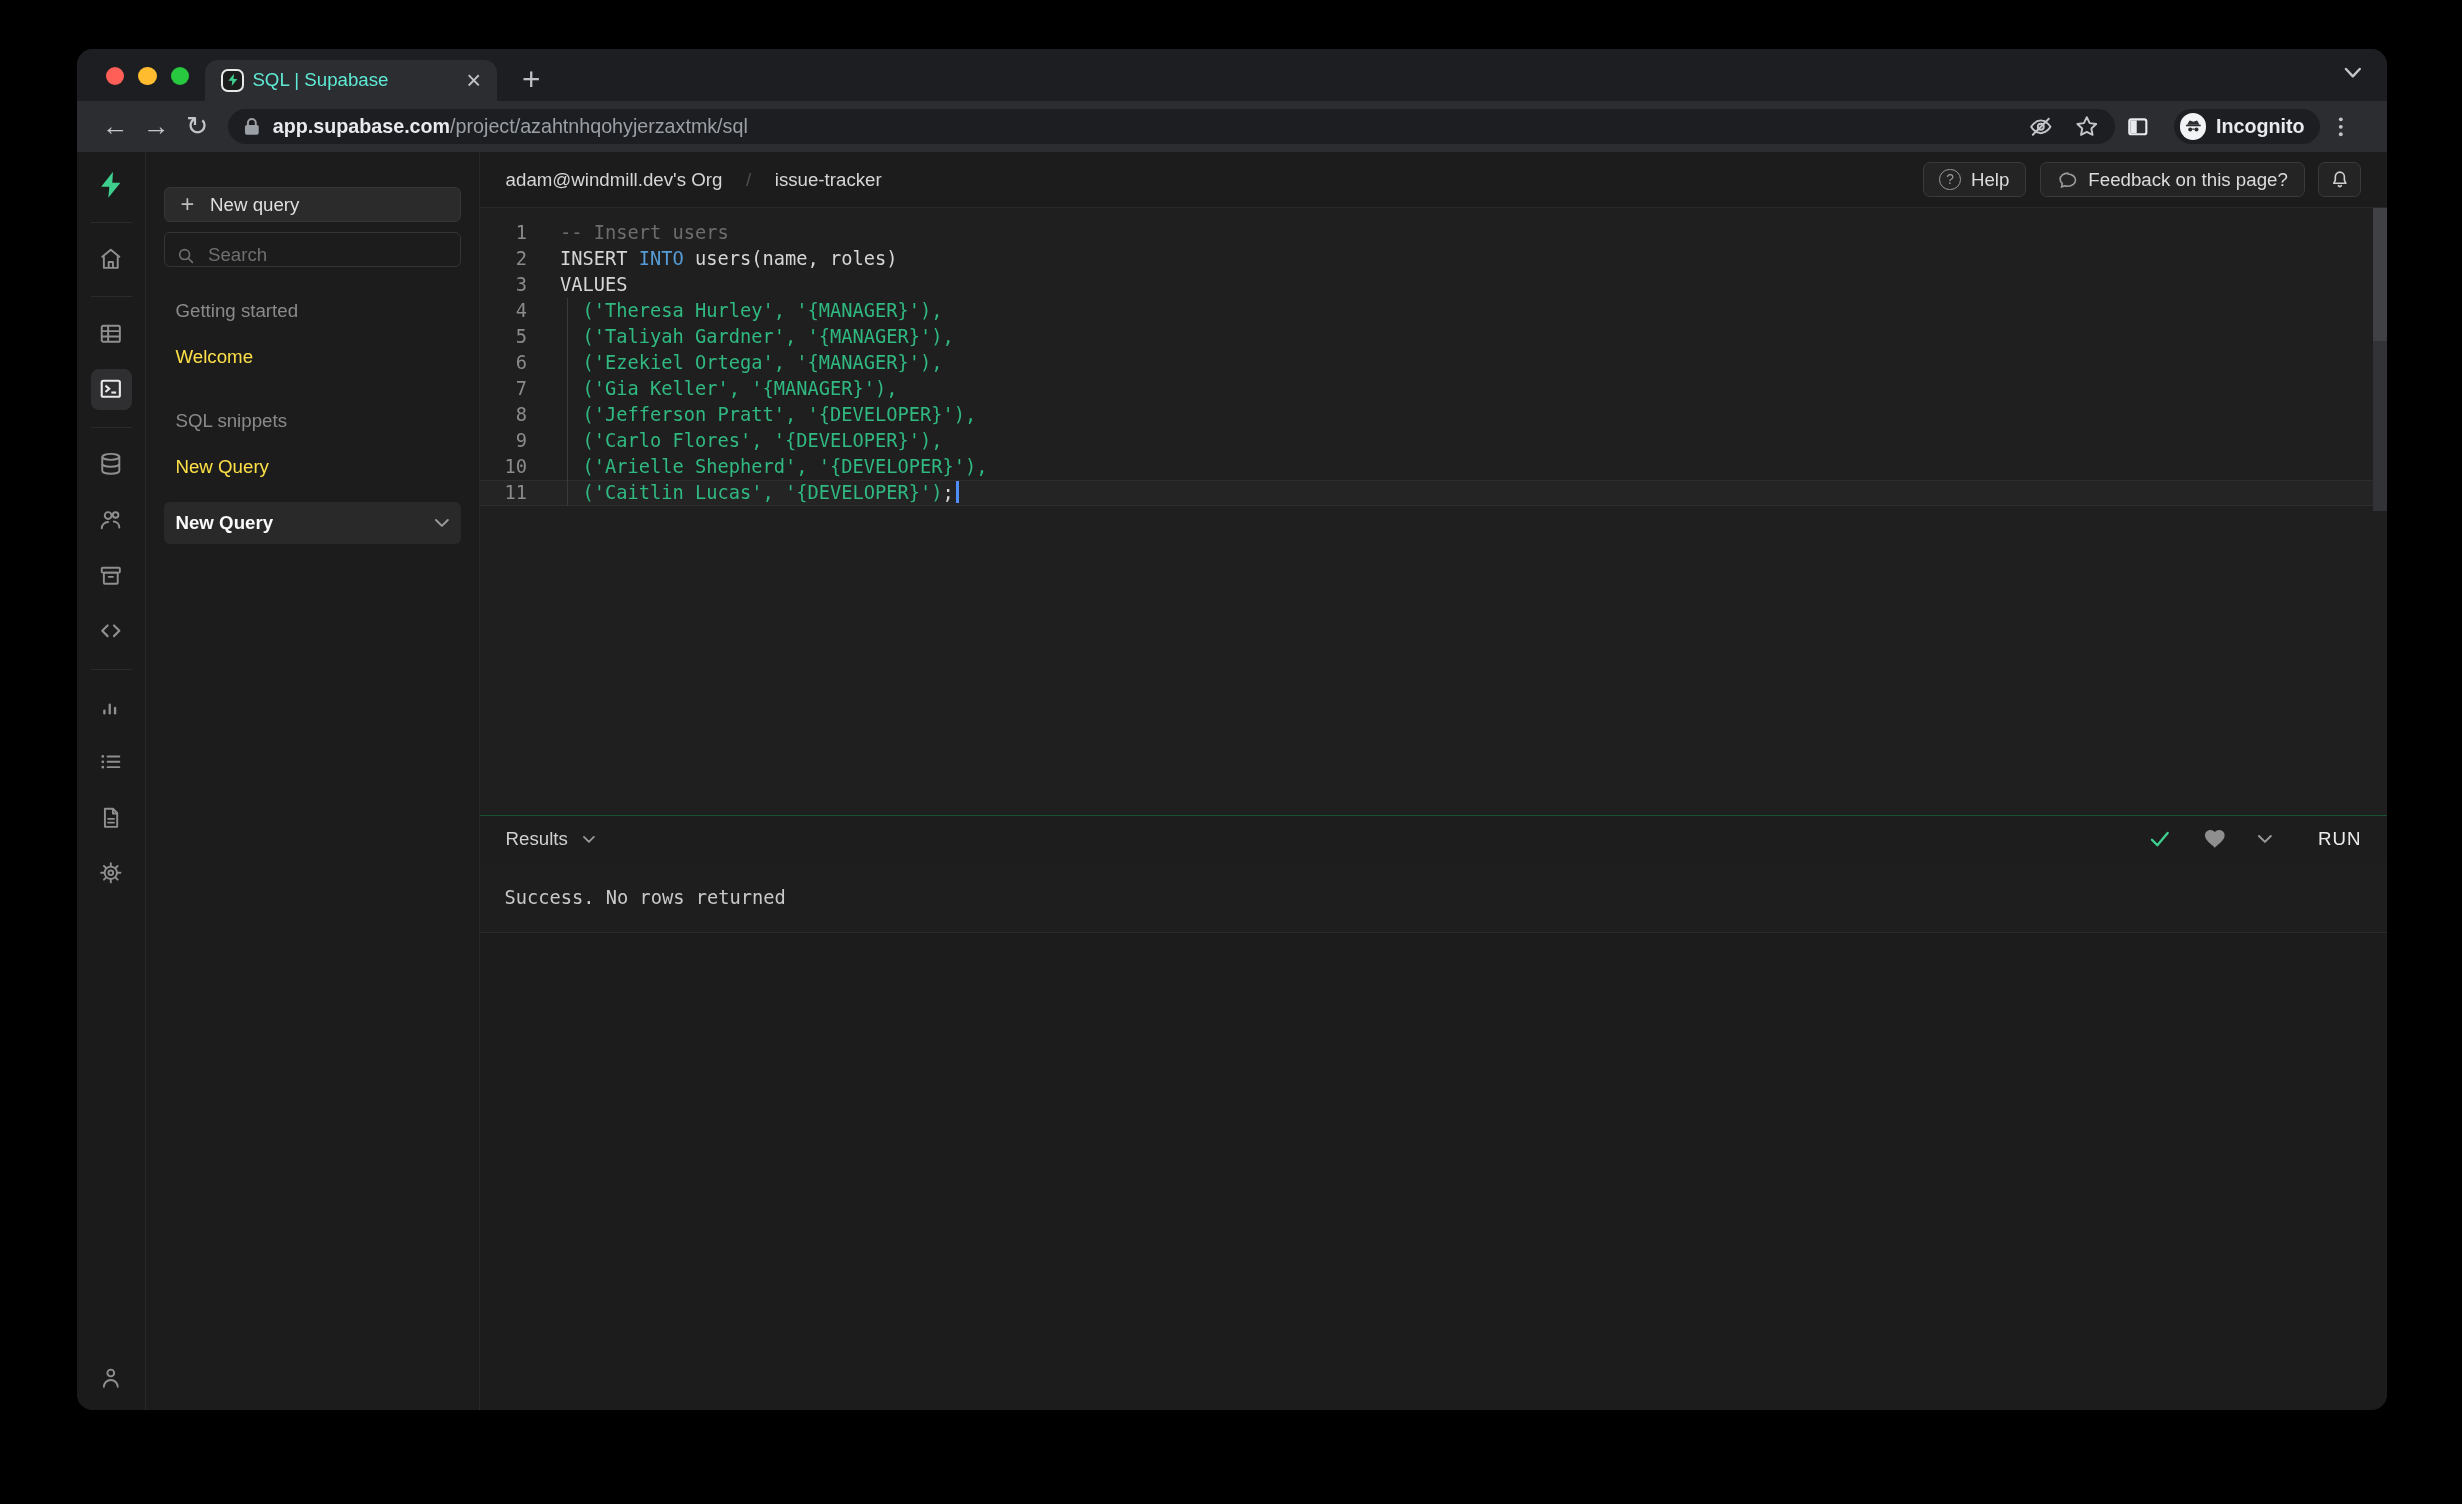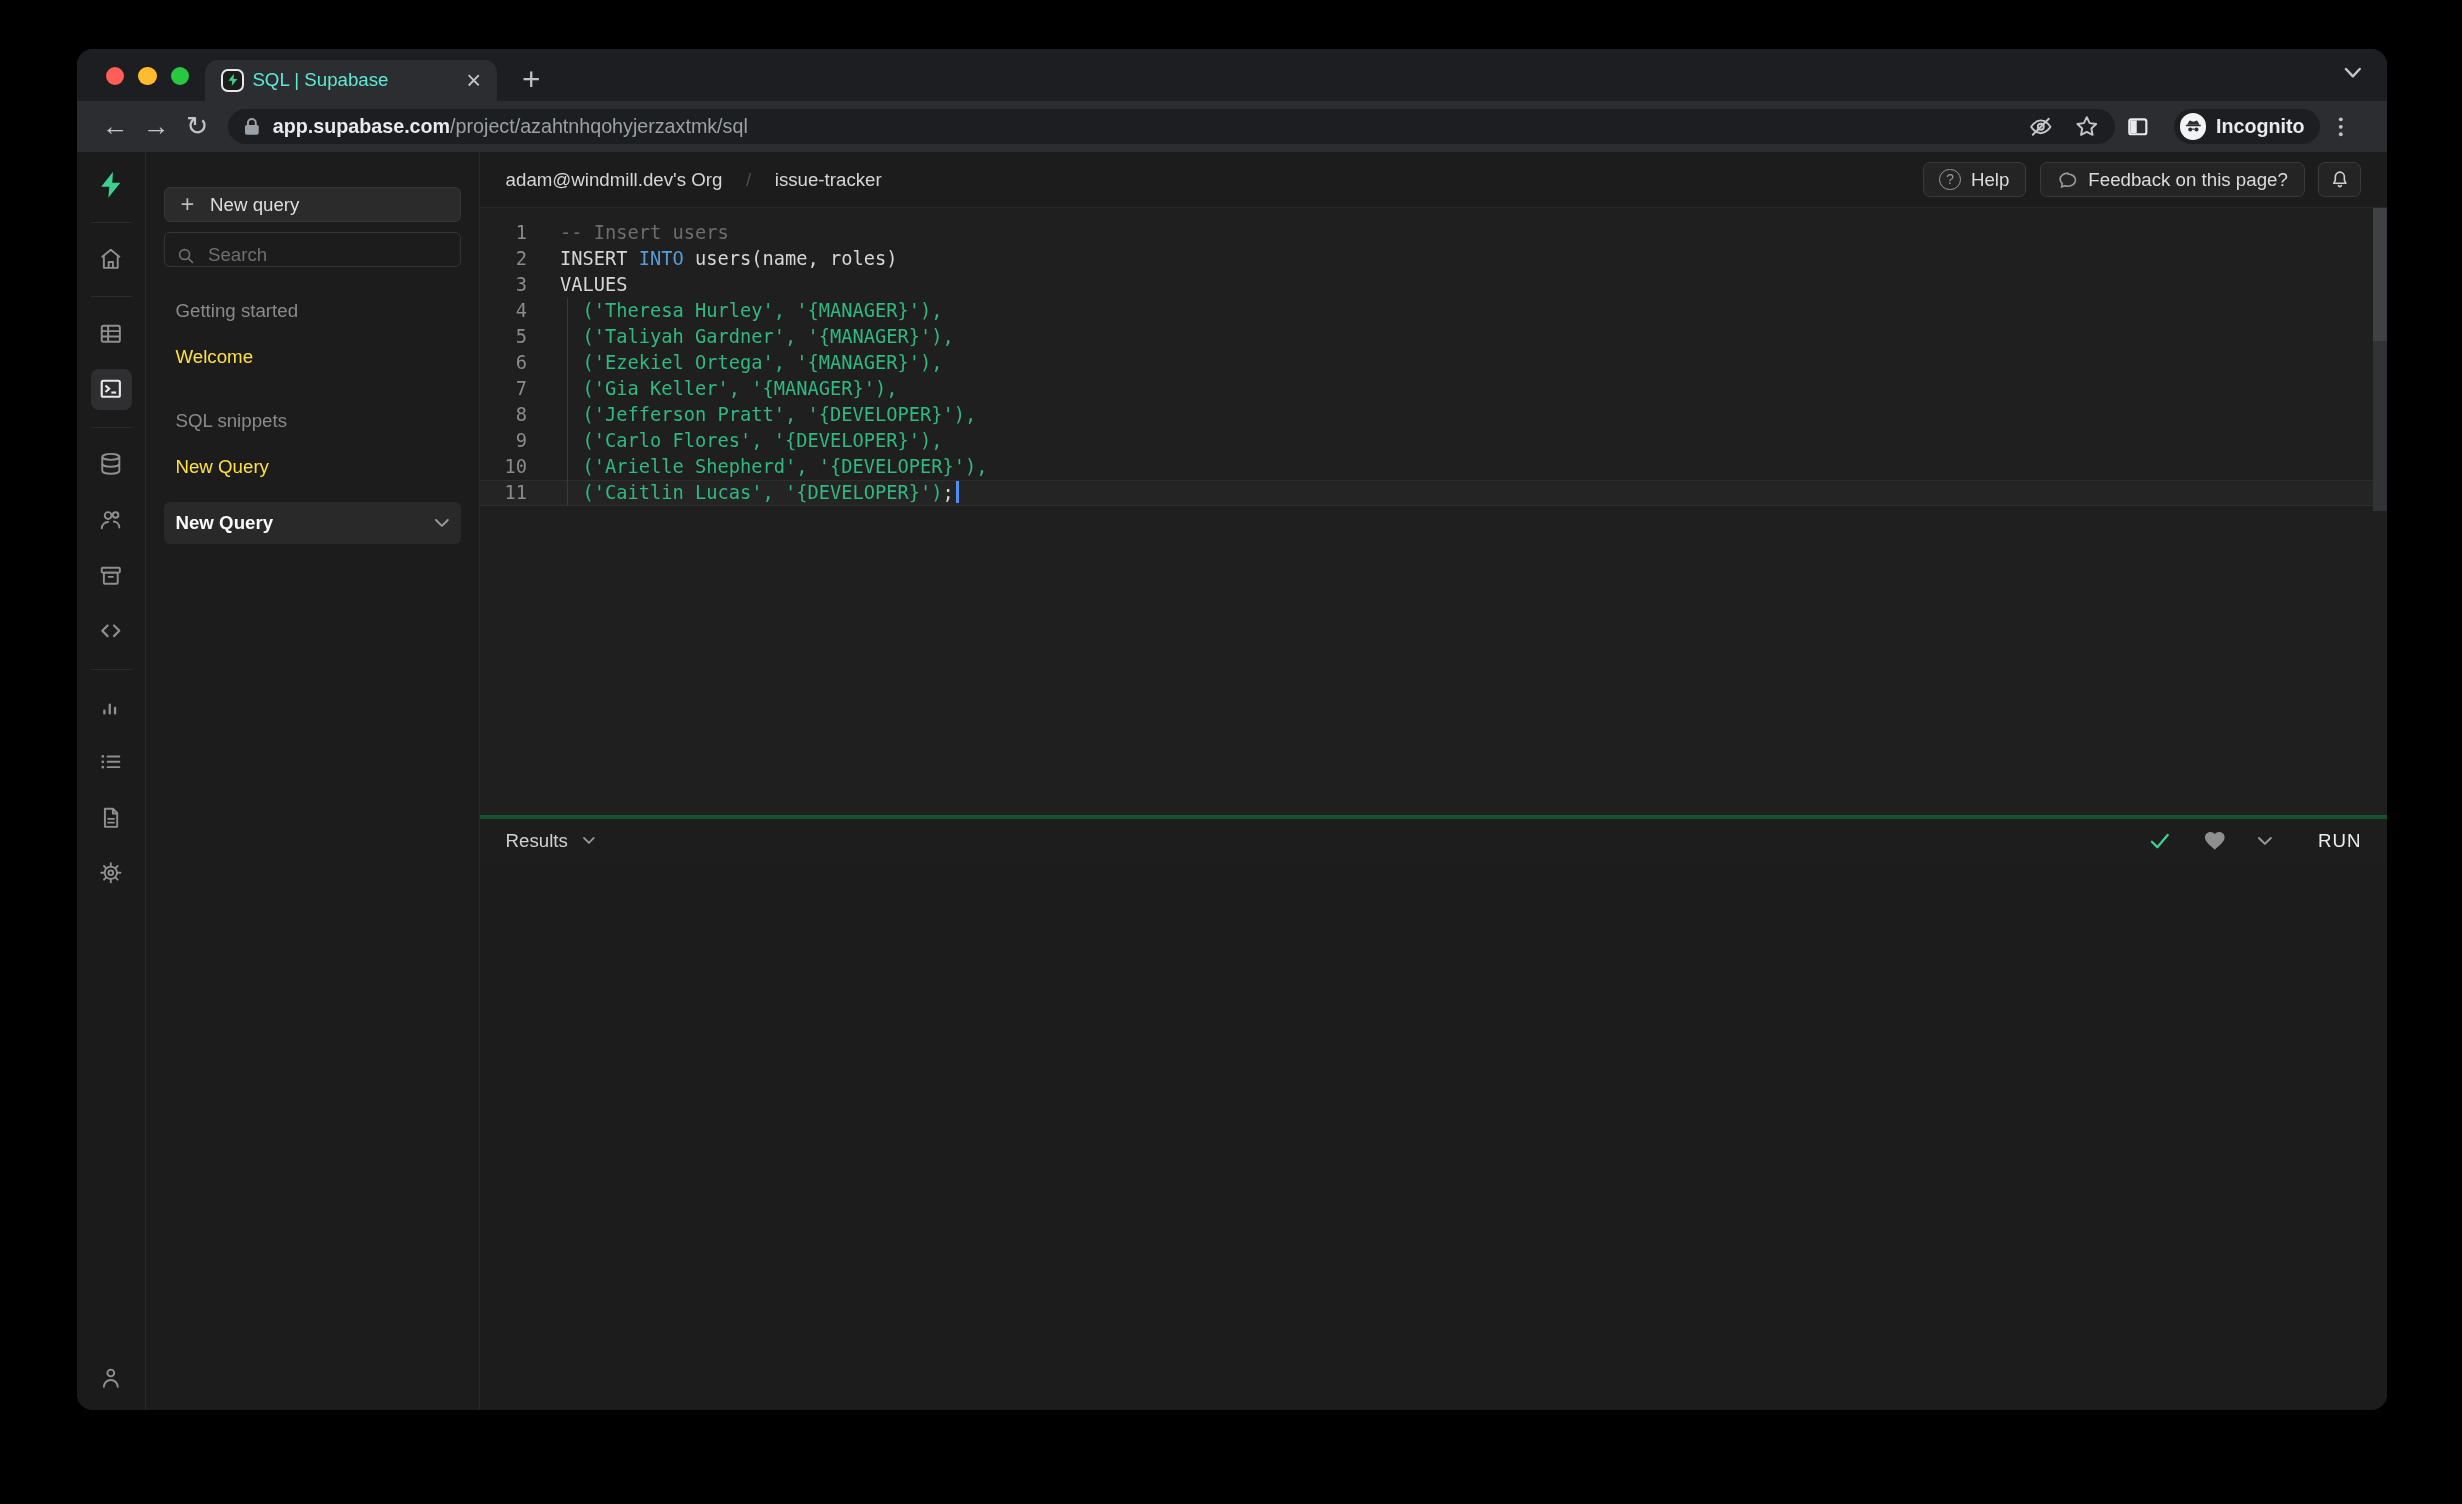--- a/index.html
+++ b/index.html
@@ -86,21 +86,21 @@
   .tok-comment { color:#6d6d6d; }
   .tok-plain { color:#d6d6d6; }
   .tok-keyword { color:#569cd6; }
   .tok-string { color:#30b980; }
   .cursor { display:inline-block; width:3px; height:21.7px; background:#4e8ef7; vertical-align:-3.9px; margin-left:2px; }
   .editor-scroll { position:absolute; right:0; top:0; width:13.8px; }
   .scroll-thumb1 { height:133px; background:#404144; }
   .scroll-thumb2 { height:170px; background:#323336; }
 
   
-  .results-bar { height:47px; border-top:4px solid #14532d; background:#1d1d1e; display:flex; align-items:center;
+  .results-bar { height:47px; border-top:1px solid #14532d; background:#1d1d1e; display:flex; align-items:center;
     padding:0 25.6px; flex:0 0 auto; }
   .results-label { color:#d0d0d0; font-size:18.7px; display:flex; align-items:center; gap:13.8px; }
   .results-right { margin-left:auto; display:flex; align-items:center; gap:31px; }
   .run-label { color:#ececec; font-size:18.7px; letter-spacing:1px; margin-left:13.8px; }
   .results-row { height:71px; border-bottom:1px solid #2a2a2a; background:#1e1e1f; display:flex; align-items:center;
     padding:0 24.6px; font-family:"DejaVu Sans Mono", monospace; font-size:18.7px; color:#c9c9c9; flex:0 0 auto; }
   .main-rest { flex:1; background:#1c1c1d; }
 
   svg { display:block; }
 </style>
@@ -418,18 +418,21 @@
           </span>
           <span>
             <svg width="15.8" height="9.9" viewBox="0 0 16 10">
                 <polyline points="2,2 8,8 14,2" fill="none" stroke="#9a9a9a" stroke-width="2" stroke-linecap="round" stroke-linejoin="round"></polyline>
               </svg>
           </span>
           <span class="run-label">RUN</span>
         </div>
       </div>
 
+      <div class="results-row">
+        <span>Success. No rows returned</span>
+      </div>
 
       <div class="main-rest"></div>
     </div>
   </div>
 </div>
 
 
 </body></html>

